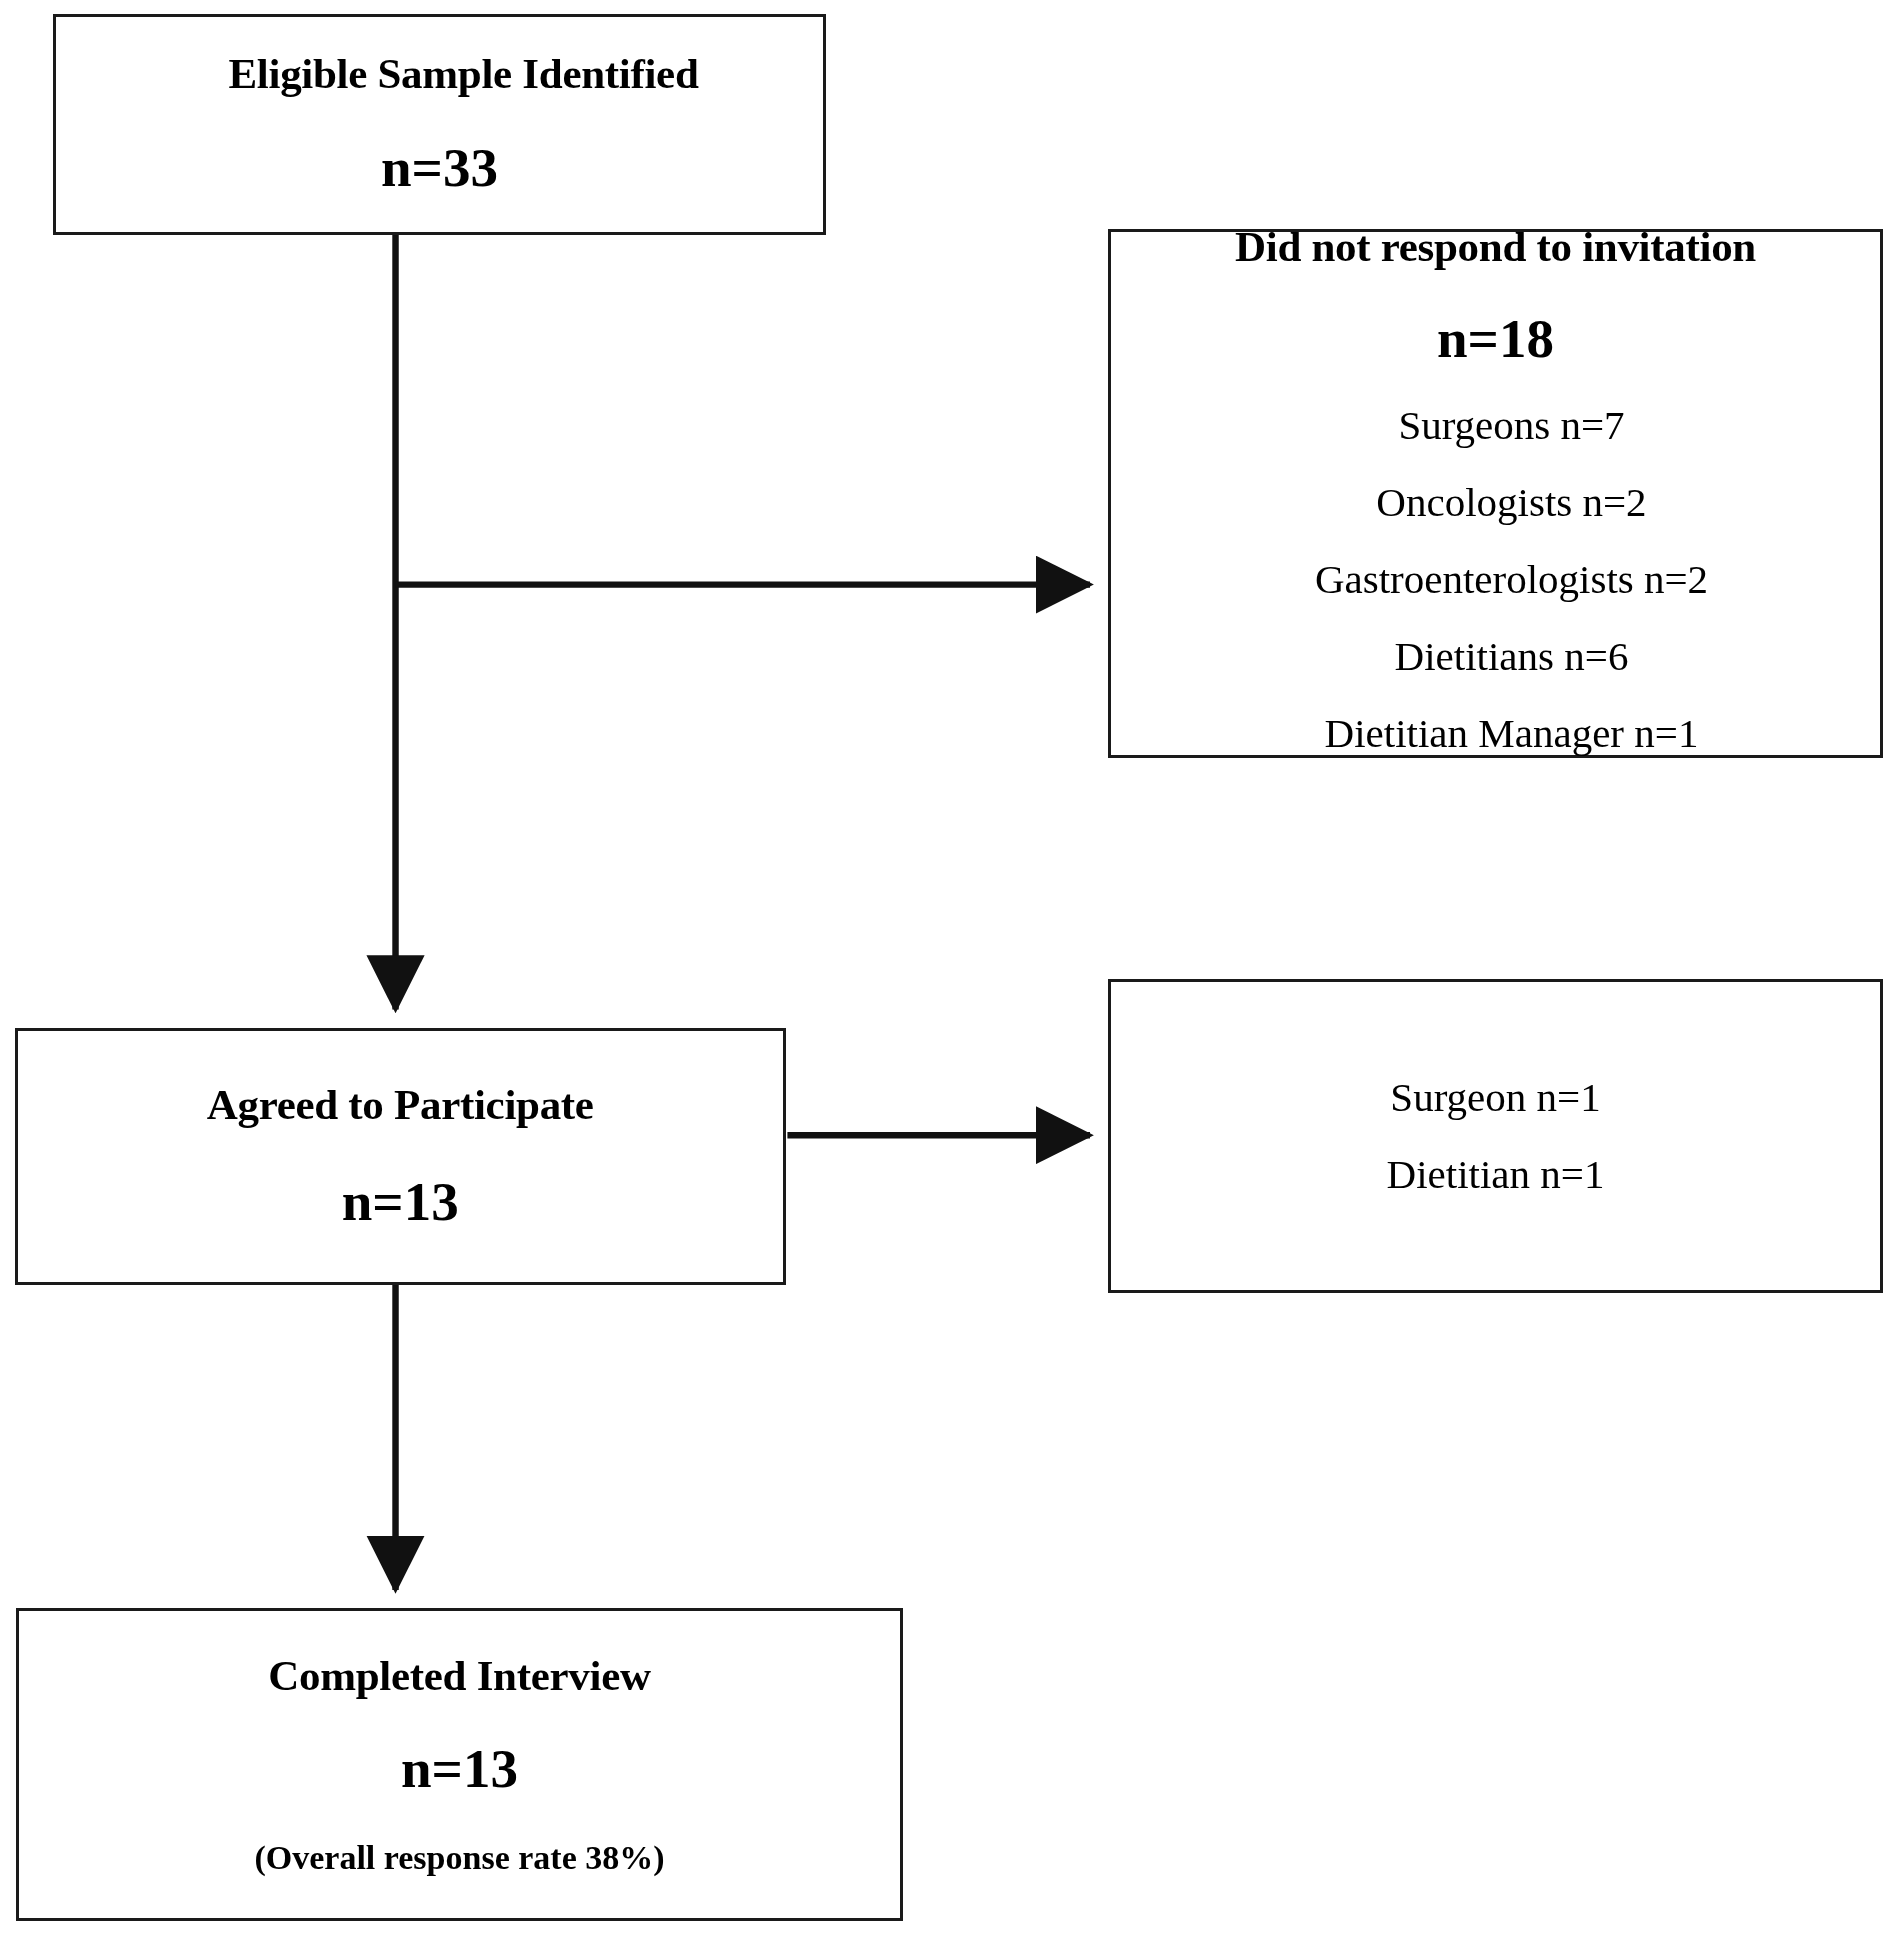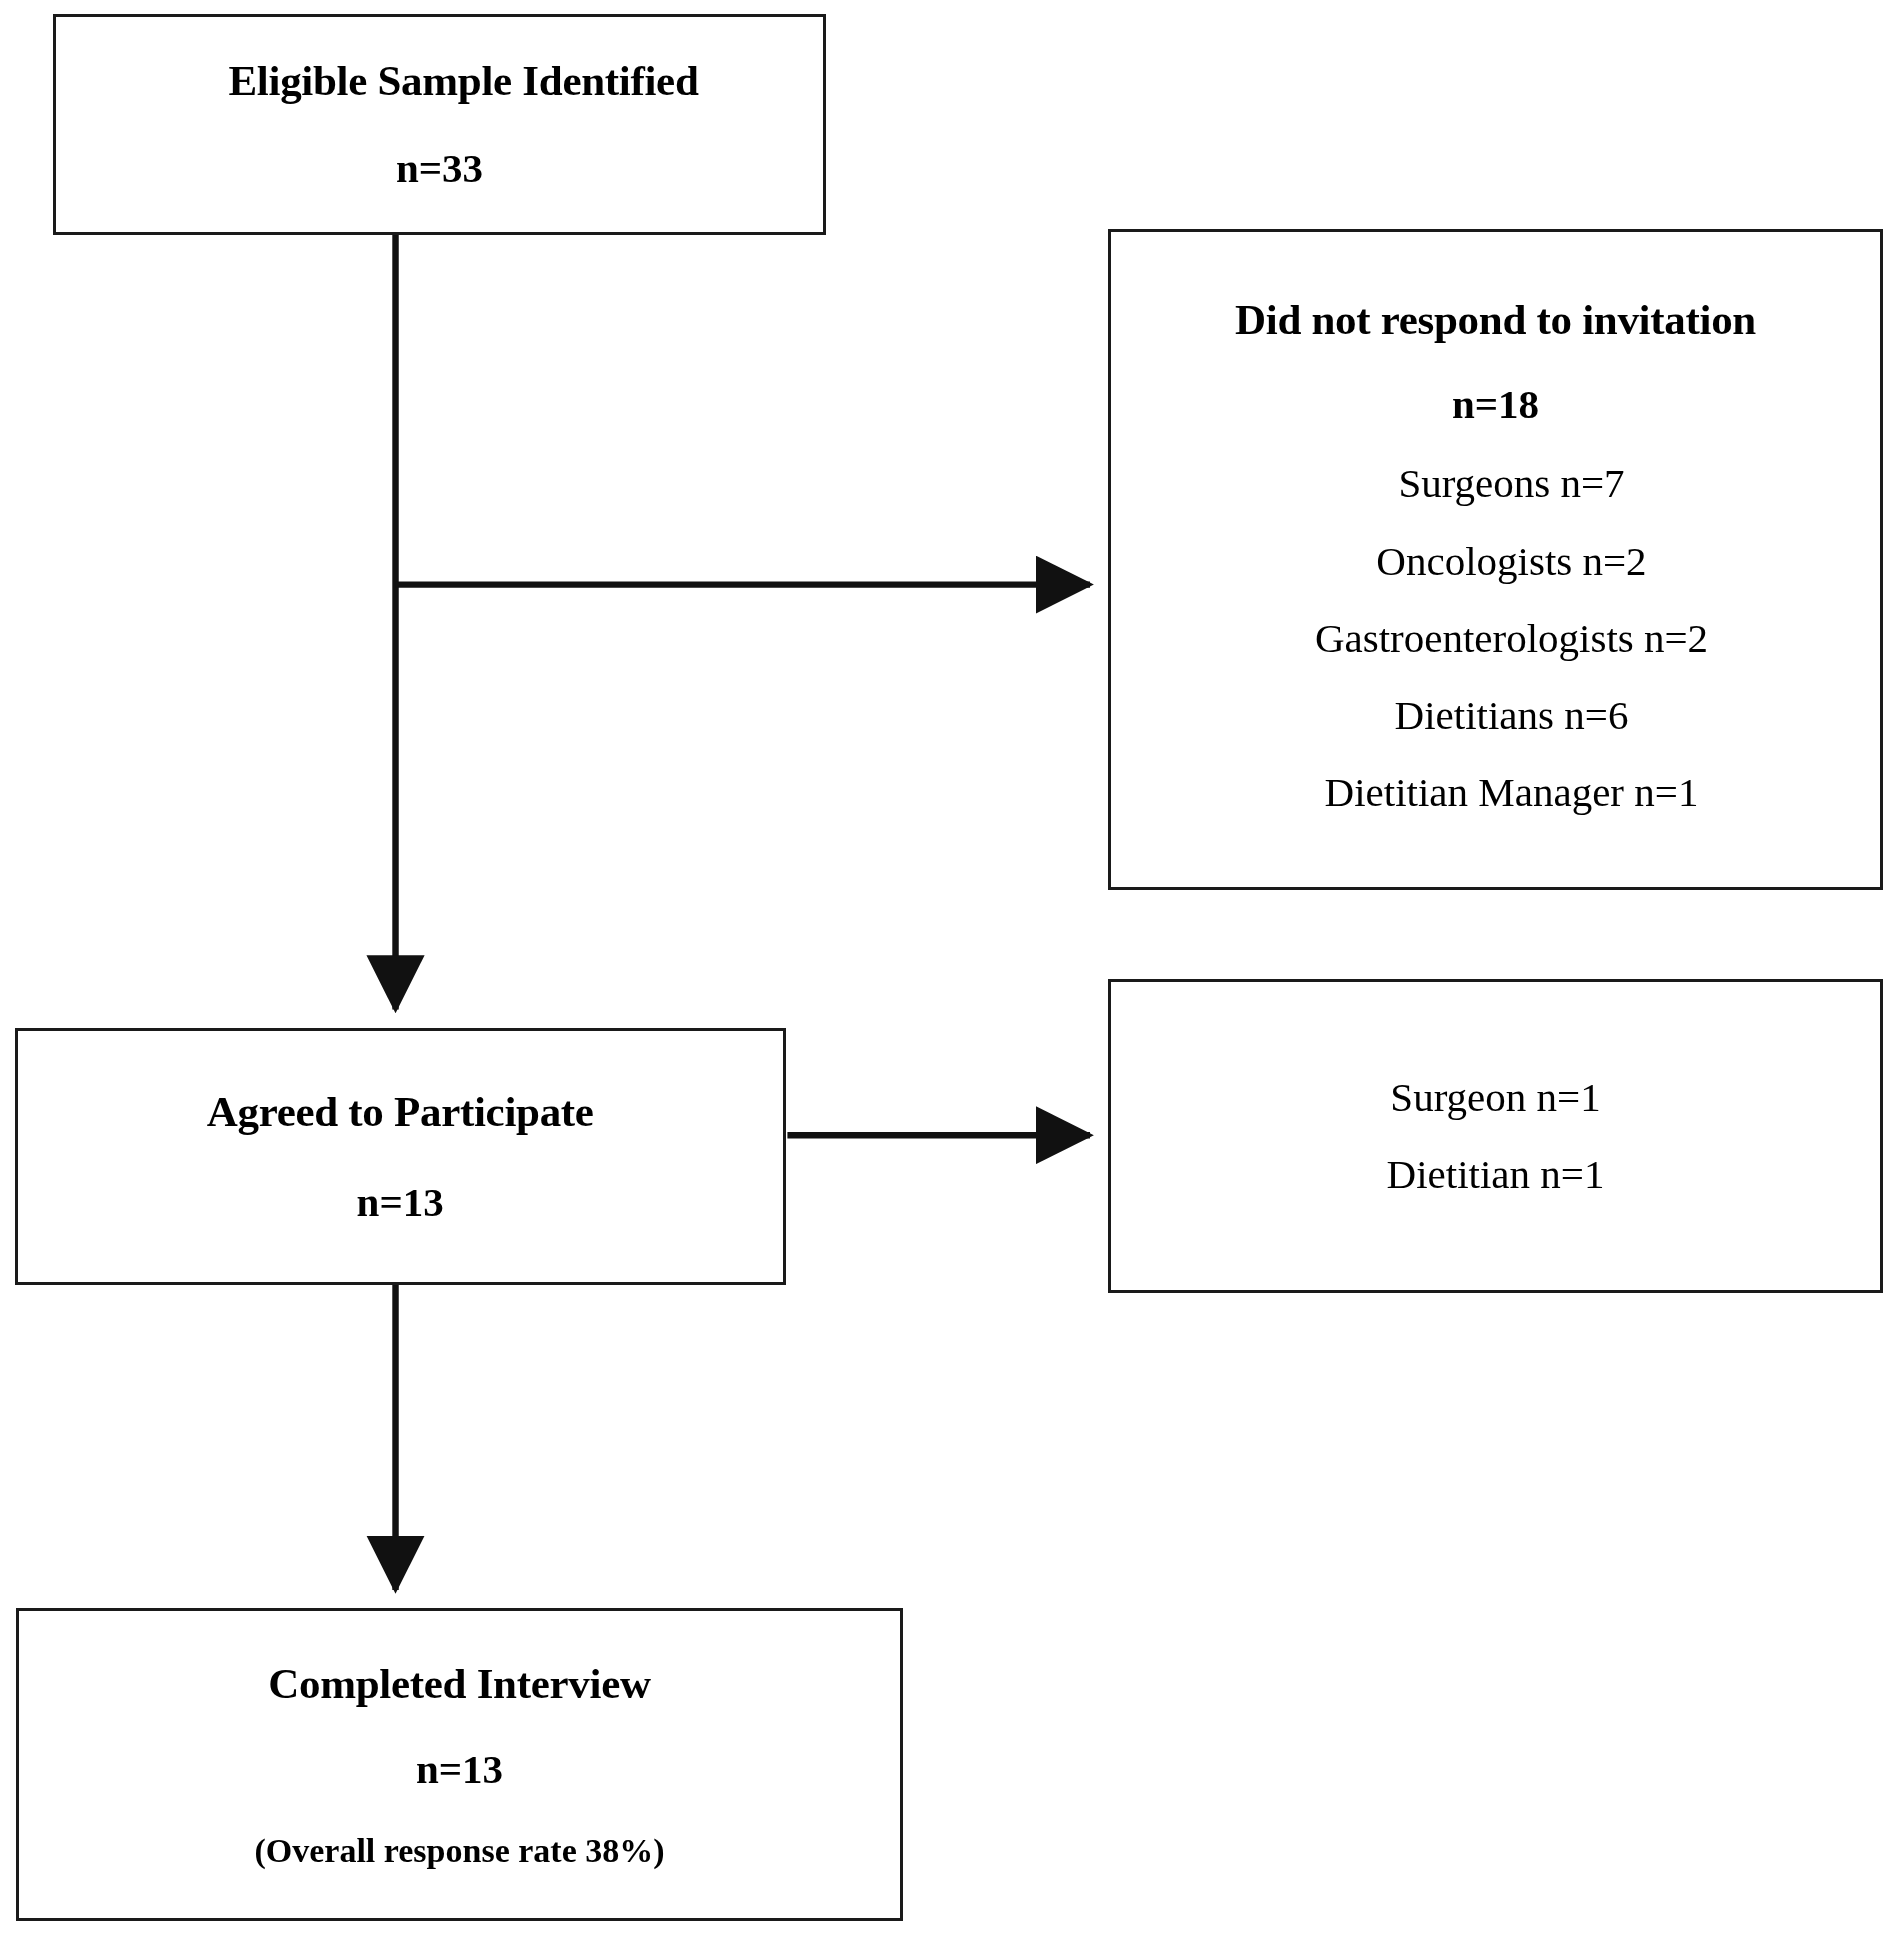--- a/index.html
+++ b/index.html
@@ -47,34 +47,34 @@
     line-height: 1.05;
     white-space: nowrap;
   }
   .box-title {
     font-weight: bold;
     font-size: 43px;
     letter-spacing: -0.3px;
   }
   .box-count {
     font-weight: bold;
-    font-size: 41px;
+    font-size: 55px;
   }
   .box-sub {
     font-weight: normal;
     font-size: 41px;
   }
   .box-note {
     font-weight: bold;
     font-size: 34px;
   }
 
   
   #box-eligible        { left: 53px;   top: 13.5px;   width: 773px; height: 221px; }
-  #box-no-response     { left: 1108px; top: 229px;  width: 775px; height: 661px; }
+  #box-no-response     { left: 1108px; top: 229px;  width: 775px; height: 529px; }
   #box-unreachable     { left: 1108px; top: 979px; width: 775px; height: 314px; }
   #box-agreed          { left: 14.7px;   top: 1028px; width: 771px; height: 257px; justify-content: center; }
   #box-completed       { left: 16px;   top: 1608px; width: 887px; height: 313px; }
 
   
   #box-eligible .box-title { margin-bottom: 43px; padding-left: 48px; }
   #box-no-response .box-title { margin-bottom: 41px; }
   #box-no-response .box-count { margin-bottom: 36px; }
   #box-no-response .box-sub { margin-bottom: 34px; padding-left: 32px; }
   #box-no-response .box-sub:last-child { margin-bottom: 8px; }

